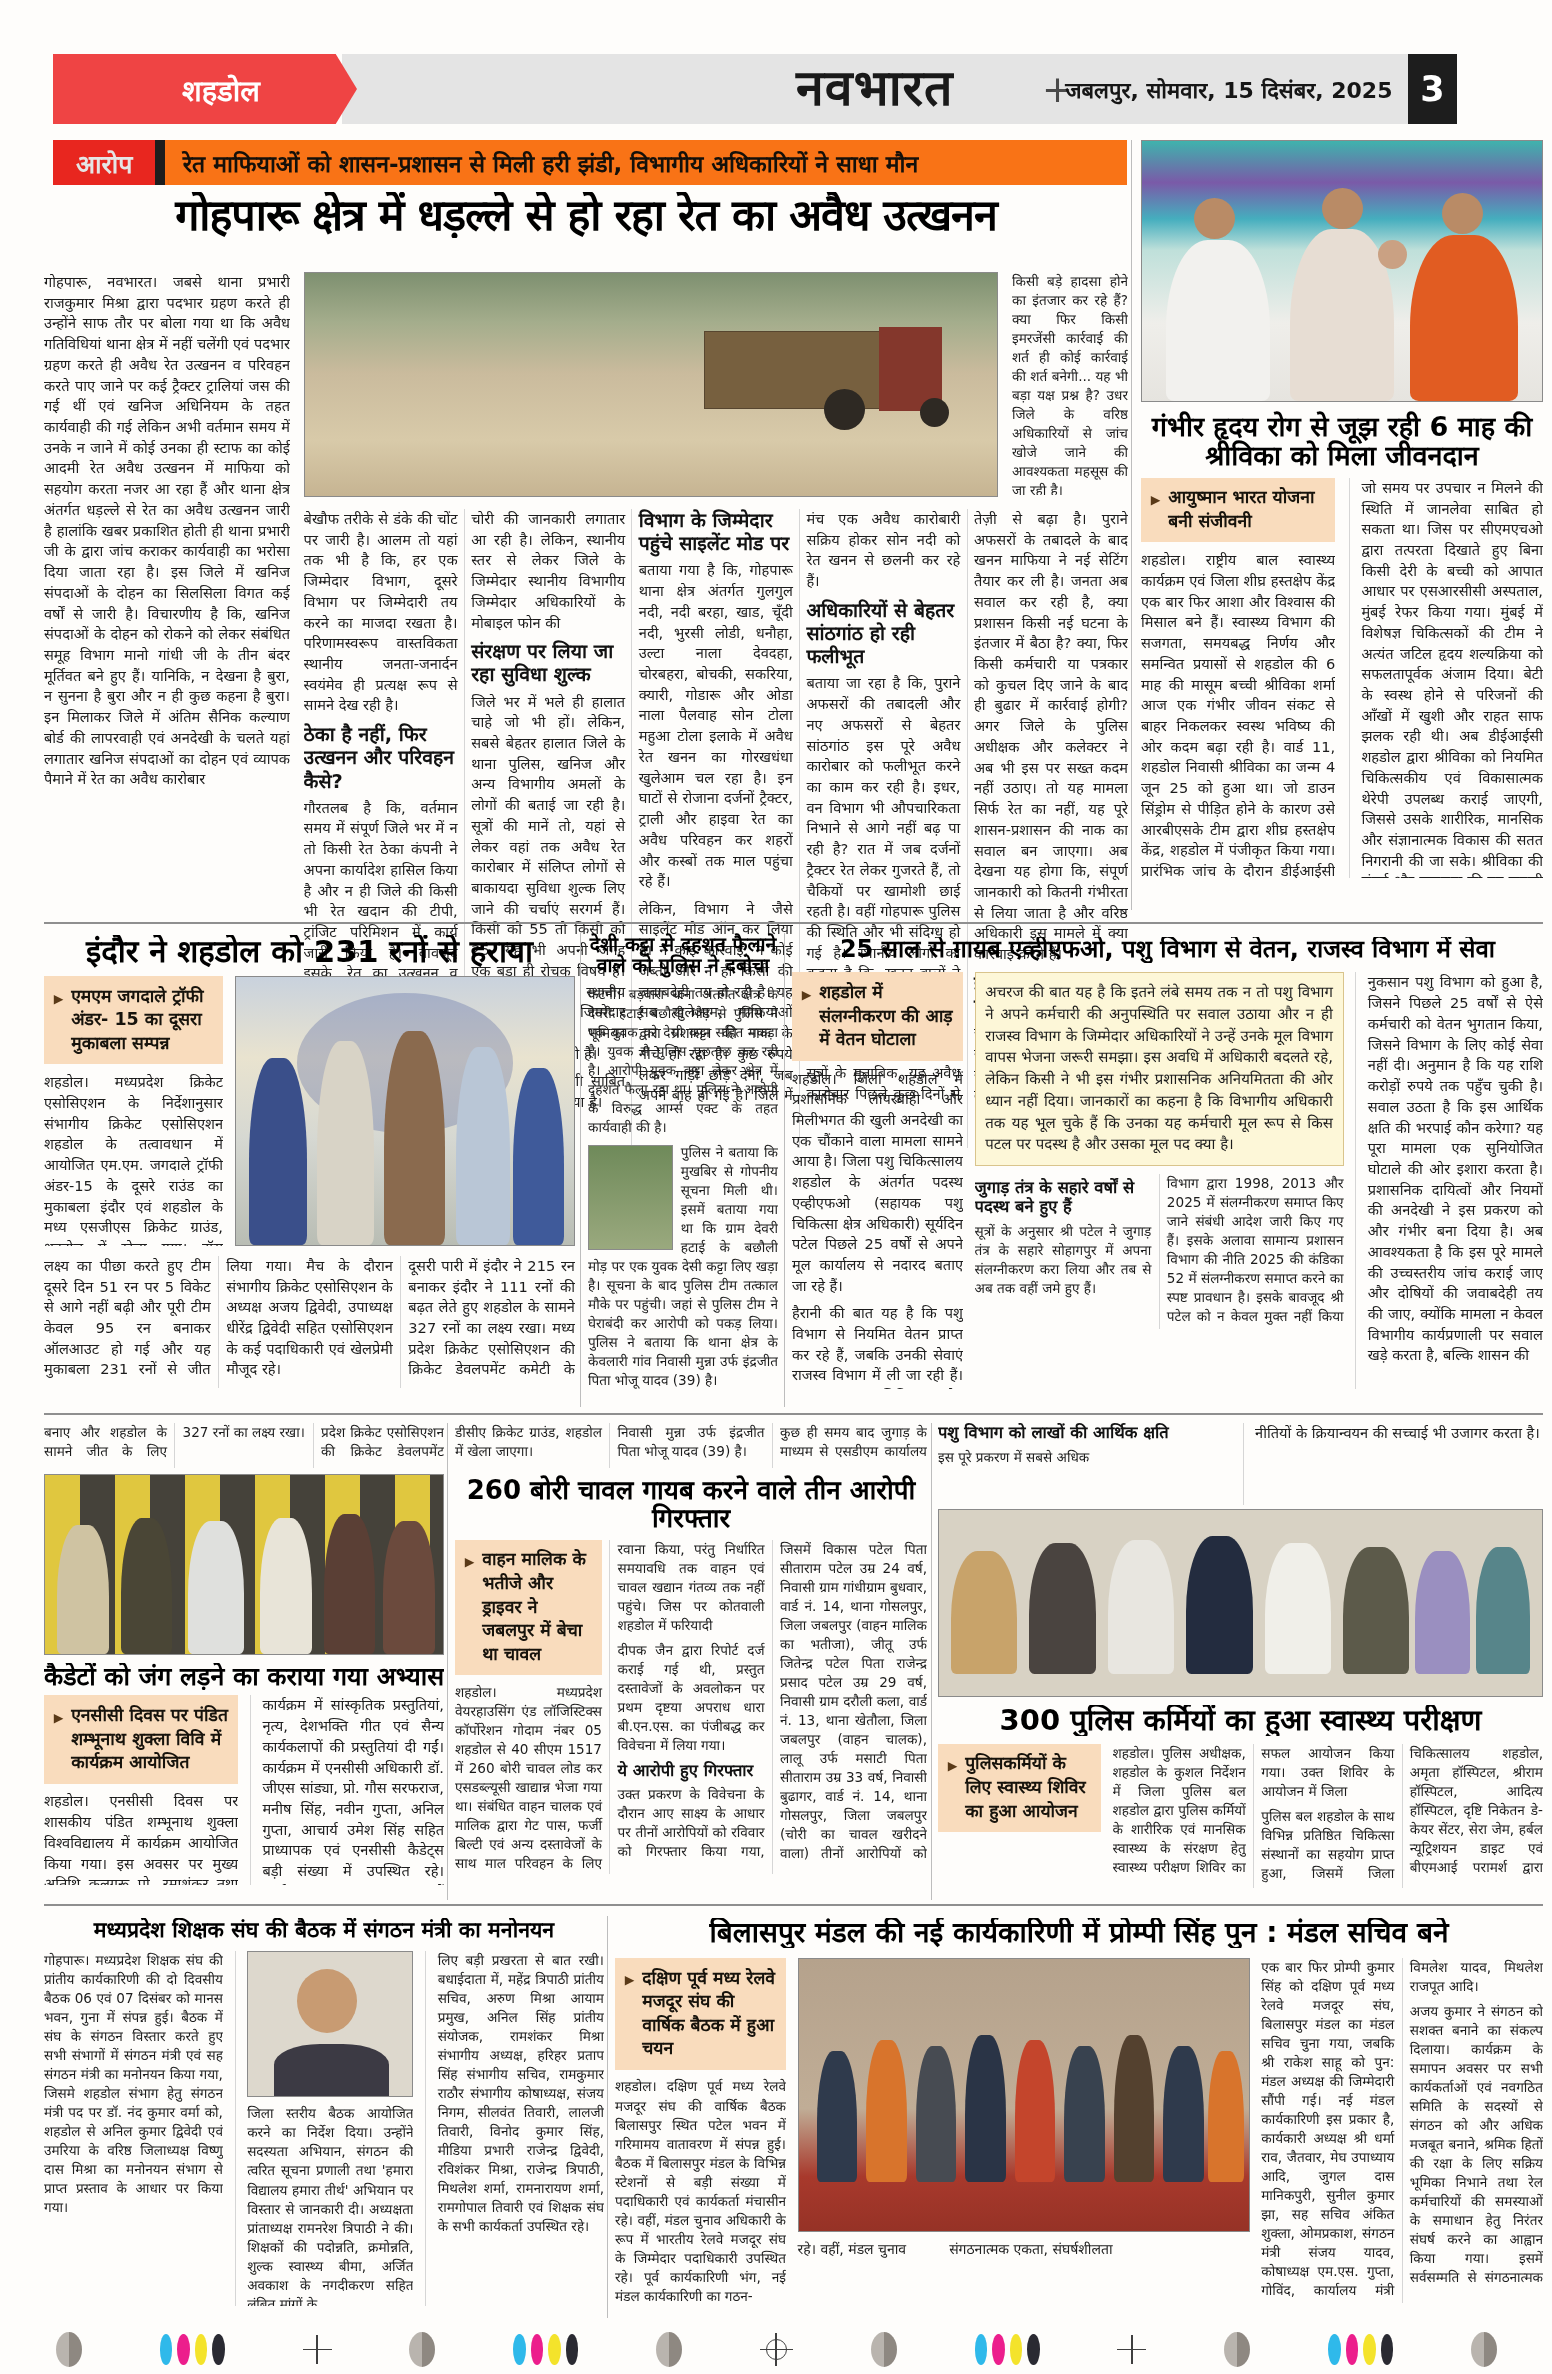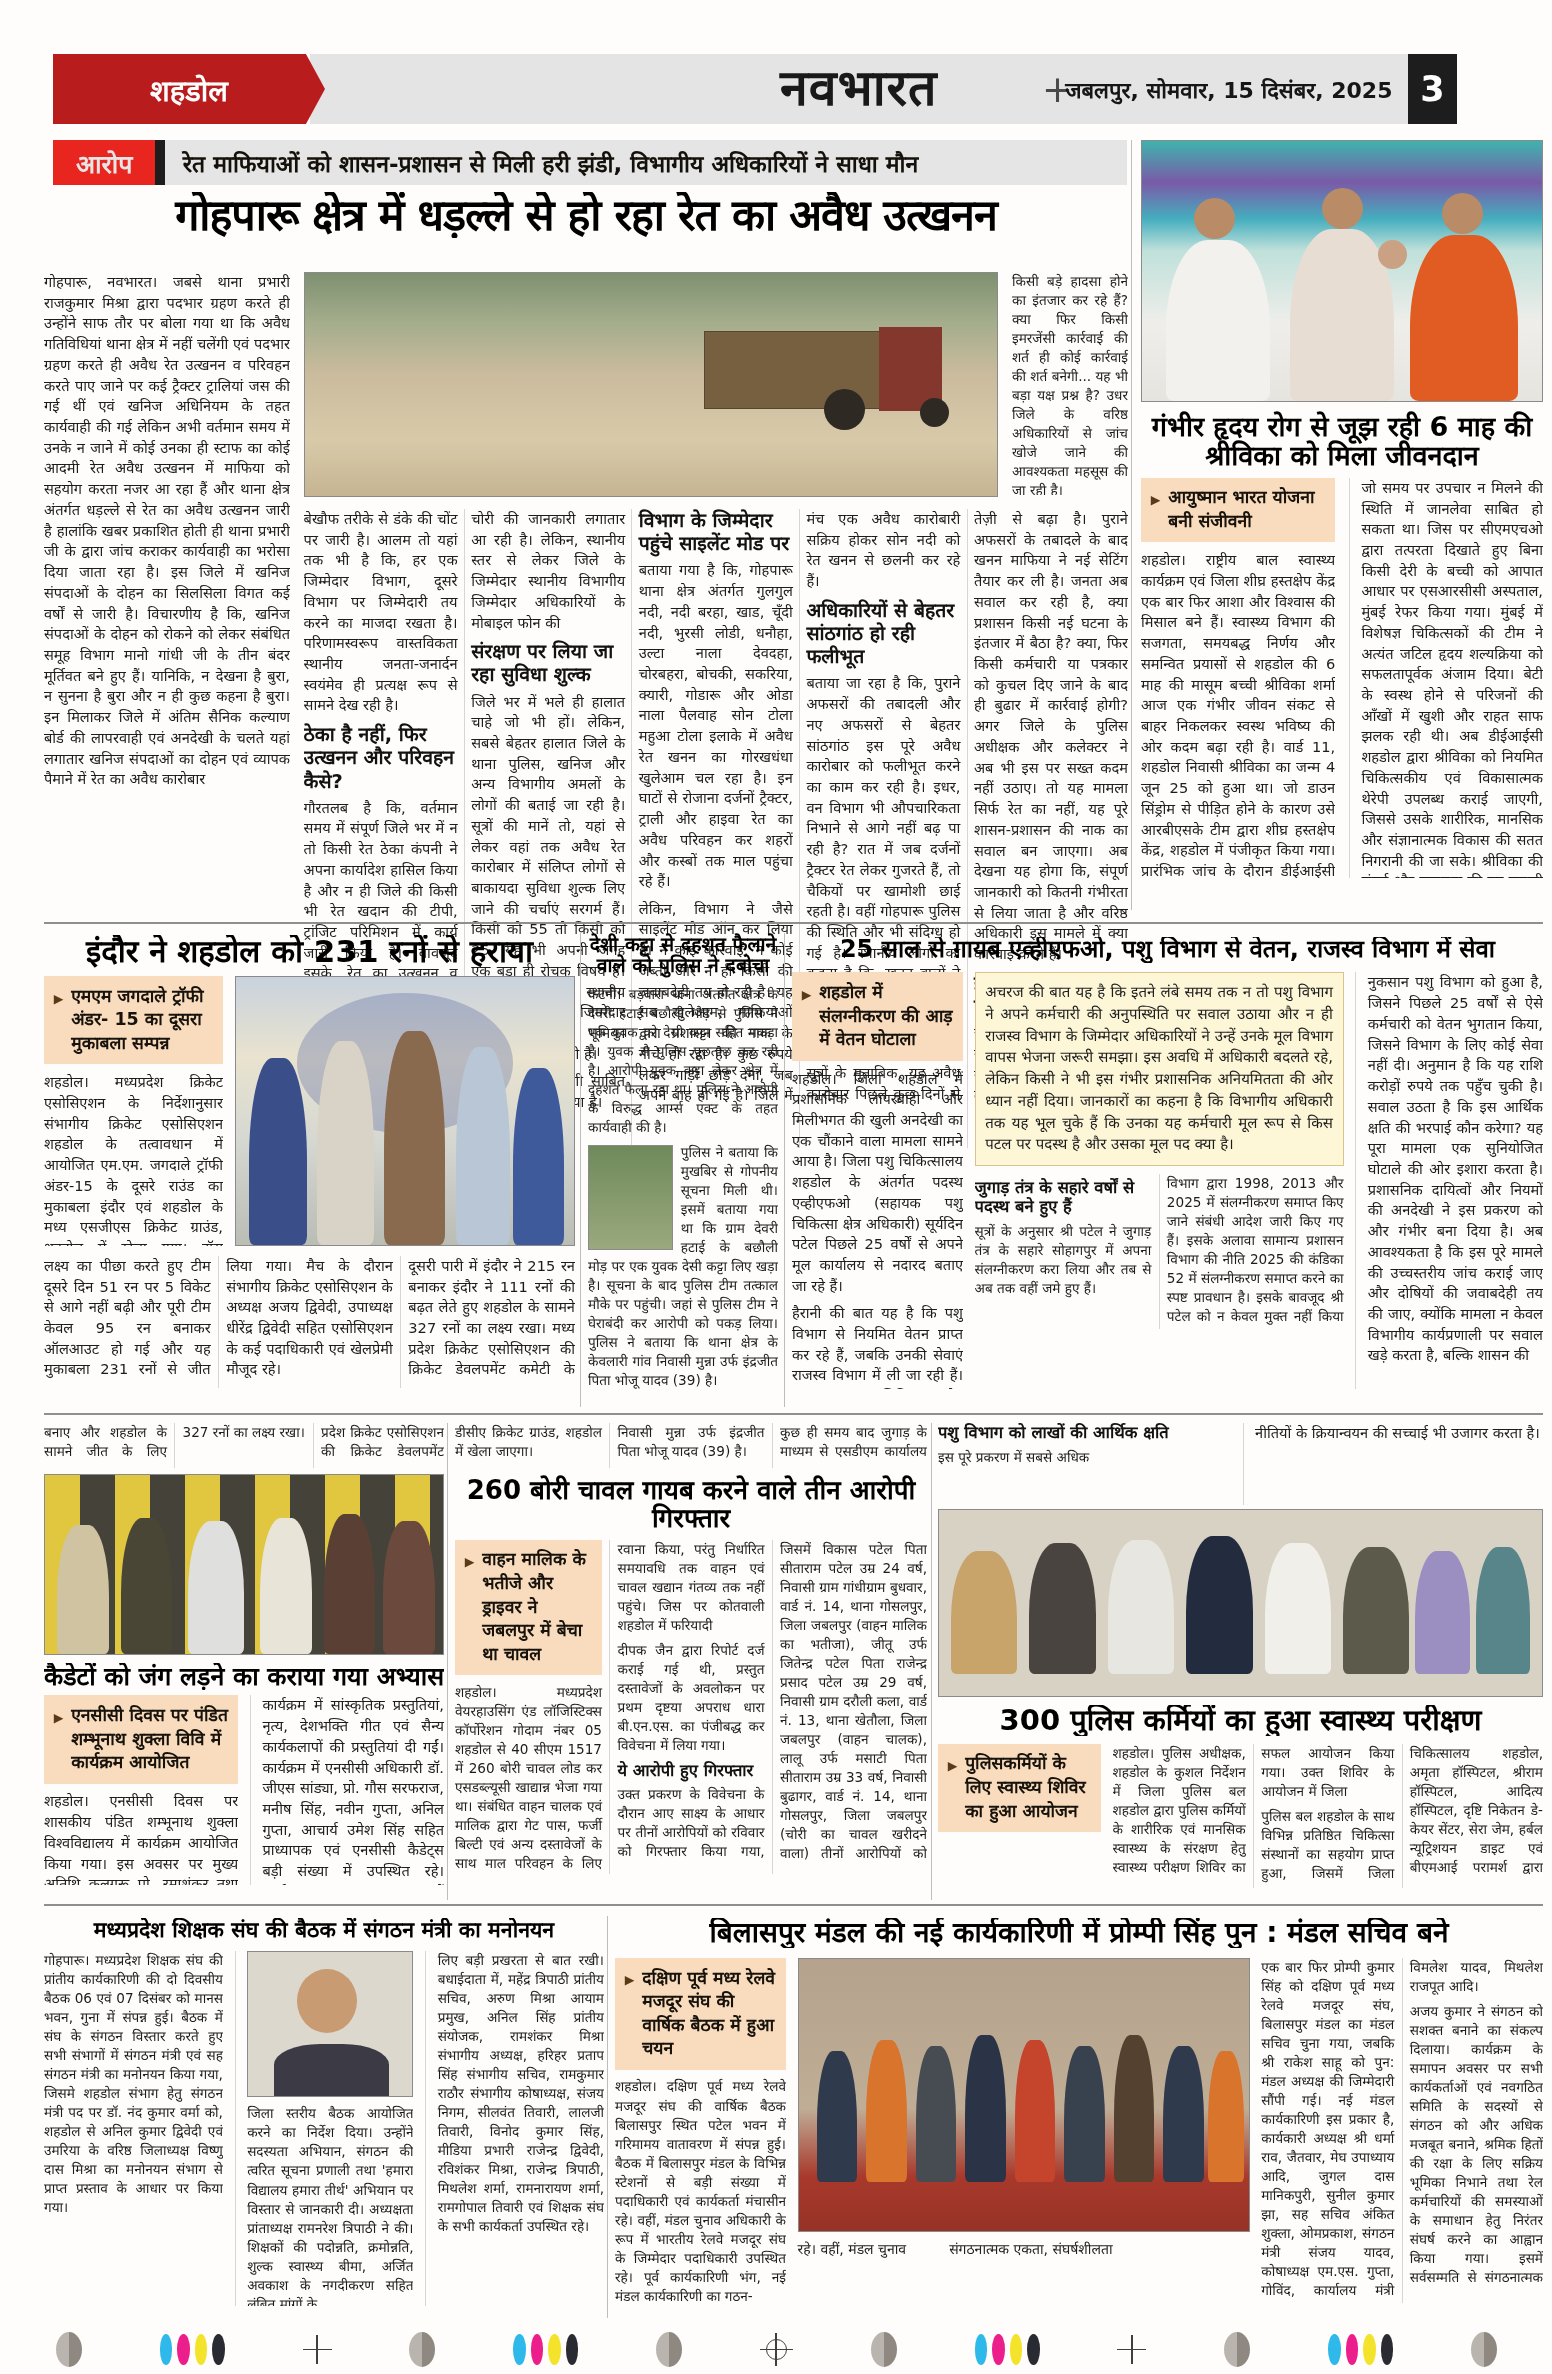--- a/index.html
+++ b/index.html
@@ -1,34 +1,34 @@
 <!DOCTYPE html>
 <html><head>
 <meta charset="utf-8">
 <style>
   html,body{margin:0;padding:0;background:#ffffff;}
   body{font-family:"DejaVu Sans","Liberation Sans",sans-serif;color:#1c1c1c;}
   .page{position:relative;width:1553px;height:2375px;background:#fefdfb;overflow:hidden;margin:0 auto;}
   .abs{position:absolute;}
   
   .masthead{top:54px;left:53px;width:1404px;height:70px;display:flex;align-items:stretch;}
-  .edition{width:272px;background:#b91c1c;color:#fff;display:flex;align-items:center;justify-content:center;
-           font-size:29px;font-weight:bold;clip-path:polygon(0 0,93% 0,100% 50%,93% 100%,0 100%);z-index:2;}
+  .edition{width:272px;background:#ef4444;color:#fff;display:flex;align-items:center;justify-content:center;
+           font-size:29px;font-weight:bold;clip-path:polygon(0 0,93% 0,100% 50%,93% 100%,0 100%);z-index:2;padding-left:32px;}
   .mastband{flex:1;background:#e4e4e4;position:relative;margin-left:-15.5px;}
   .mast-title{position:absolute;left:0;right:0;top:50%;transform:translateY(-54%);text-align:center;
               font-size:50px;font-weight:bold;color:#191919;letter-spacing:1px;}
   .mast-plus{position:absolute;right:335px;top:50%;transform:translateY(-50%);font-size:37px;color:#4a4a4a;font-weight:normal;}
   .dateline{position:absolute;right:15.5px;top:50%;transform:translateY(-50%);font-size:22px;font-weight:bold;color:#161616;}
   .pagenum{width:49px;background:#1d1d1d;color:#fff;display:flex;align-items:center;justify-content:center;
            font-size:35px;font-weight:bold;}
   
   .lead-kicker{top:140px;left:53px;width:1074px;height:45px;display:flex;align-items:stretch;}
   .tag{background:#e8261f;color:#e5e5e5;font-weight:bold;font-size:25px;padding:0 23px;display:flex;align-items:center;}
   .tag-sep{width:9.7px;background:#1d1d1d;}
-  .kbar{flex:1;background:#e5e5e5;display:flex;align-items:center;padding:0 17.5px;font-size:23px;font-weight:bold;color:#14100a;}
+  .kbar{flex:1;background:#f97316;display:flex;align-items:center;padding:0 17.5px;font-size:23px;font-weight:bold;color:#14100a;}
   .kickerbox{background:#f9dcbd;padding:8.7px 9.7px;font-weight:bold;font-size:17.5px;line-height:1.35;color:#17130c;
              display:flex;gap:7.8px;break-inside:avoid;margin-bottom:7.8px;}
   .kickerbox .ptr{font-size:12.6px;margin-top:4.9px;color:#5a3a18;flex:0 0 auto;}
   
   .hl{font-weight:bold;color:#000000;text-align:center;line-height:1.08;}
   .nowrap{white-space:nowrap;overflow:hidden;}
   .bt{font-size:14.6px;line-height:1.42;text-align:justify;margin:0 0 6.8px;}
   .bt-sm{font-size:13.6px;line-height:1.4;text-align:justify;margin:0 0 5.8px;}
   .sub{font-weight:bold;font-size:19.4px;line-height:1.2;color:#121212;margin:3.9px 0 4.9px;break-after:avoid;text-align:left;}
   .cols2{columns:2;column-gap:15.5px;column-rule:1px solid #d6d6d6;height:100%;overflow:hidden;}

